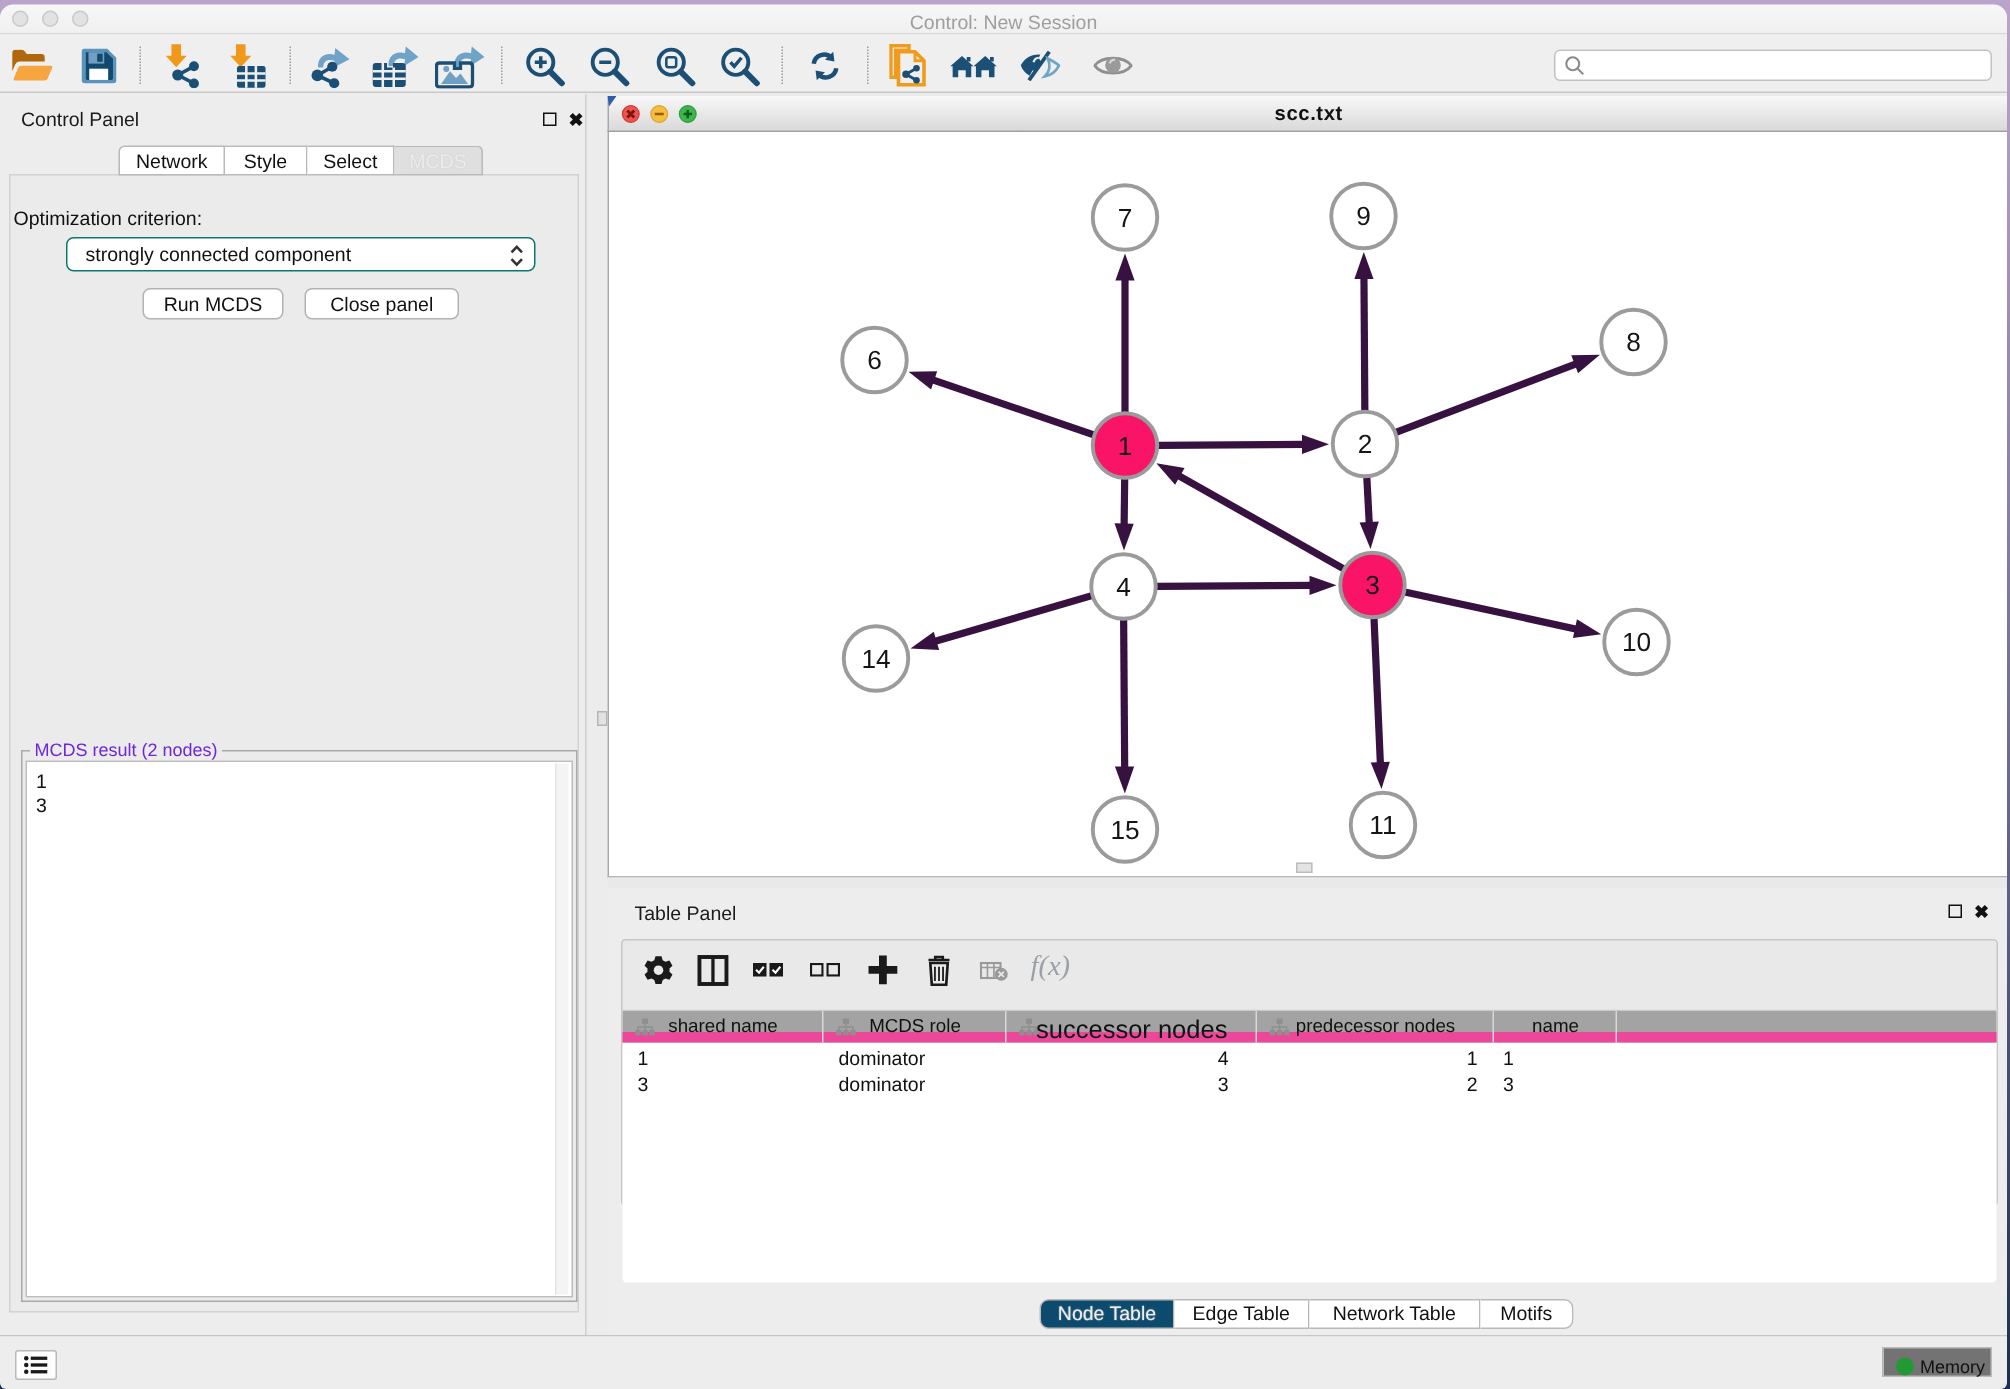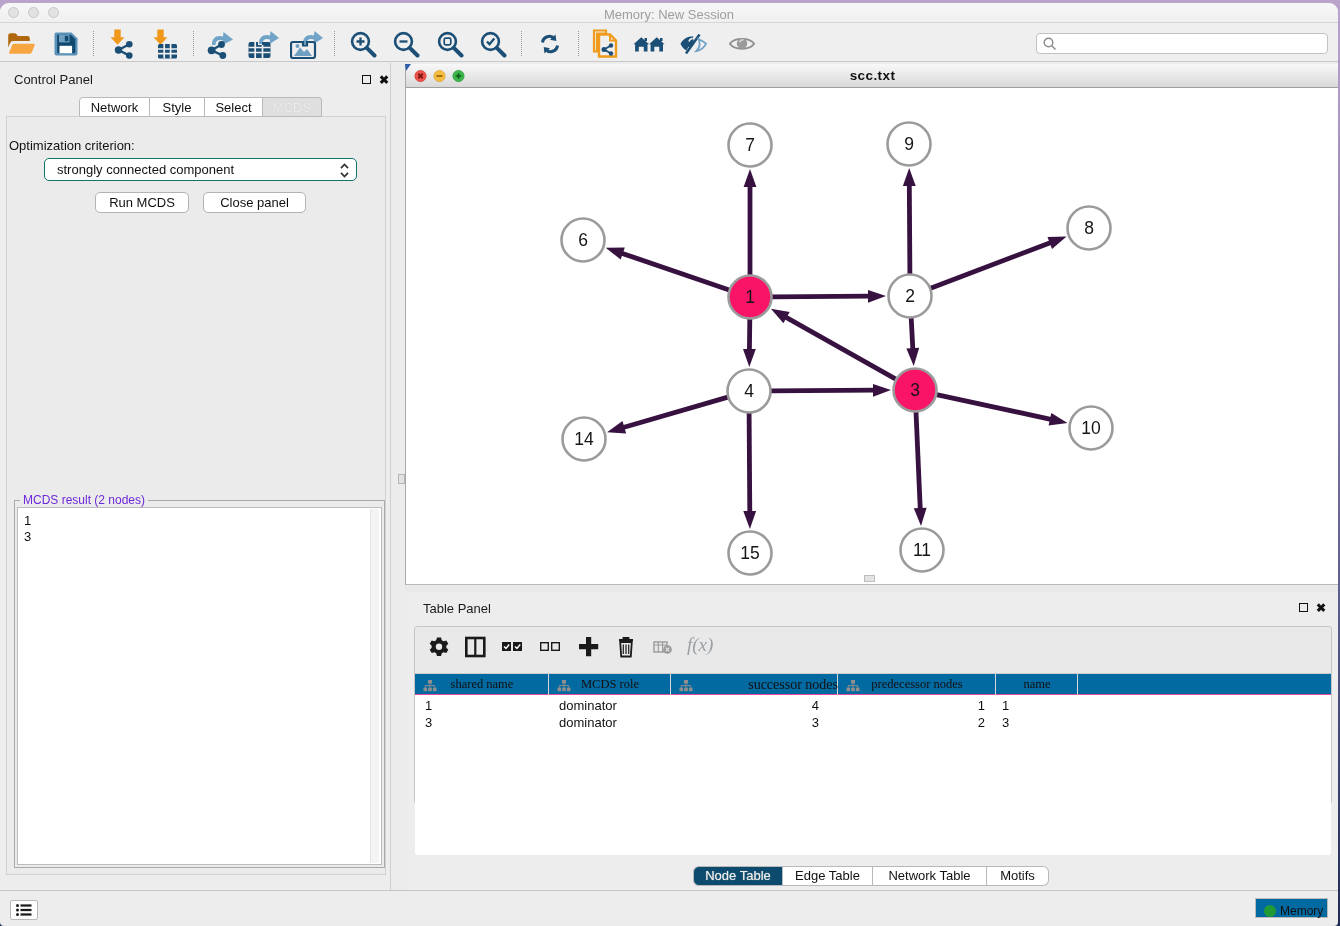--- a/index.html
+++ b/index.html
@@ -18,21 +18,21 @@
 .tab{position:absolute;top:97px;height:20px;background:#fff;border:1px solid #b9b9b9;border-left:none;font-size:13px;color:#111;text-align:center;line-height:19px;}
 .btn{position:absolute;height:21px;background:#fff;border:1px solid #b3b3b3;border-radius:5px;font-size:13px;color:#111;text-align:center;line-height:19px;}
 .btab{position:absolute;top:866px;height:20px;background:#fff;border:1px solid #b9b9b9;border-left:none;font-size:13px;color:#111;text-align:center;line-height:17px;}
 </style></head><body>
 <div class="window"></div>
 <div class="titlebar">
  <div class="tl" style="left:8px;"></div>
  <div class="tl" style="left:28px;"></div>
  <div class="tl" style="left:48px;"></div>
 </div>
-<div class="title-text">Memory: New Session</div>
+<div class="title-text">Control: New Session</div>
 <div class="toolbar"></div>
 <div class="tsep" style="left:93px;"></div>
 <div class="tsep" style="left:193px;"></div>
 <div class="tsep" style="left:334px;"></div>
 <div class="tsep" style="left:521px;"></div>
 <div class="tsep" style="left:578px;"></div>
 <div class="ticon" style="left:8px;top:33px;"><svg width="28" height="22" viewBox="0 0 28 22">
 <path d="M0.2 16 L0.2 2.5 Q0.2 0.2 2.4 0.2 L6.5 0.2 Q7.8 0.2 8.6 1.3 L9.8 3 L19.5 3 Q21.8 3 21.8 5.2 L21.8 8 L5 8 Q3 8 2.2 9.8 L0.2 14.5 Z" fill="#b1670d"></path>
 <path d="M1.7 20.7 Q0.6 20.7 1.2 19.2 L4.2 12 Q4.8 10.8 6.2 10.8 L25.8 10.8 Q27.3 10.8 26.7 12.3 L23.7 19.5 Q23.2 20.7 21.7 20.7 Z" fill="#f6a540"></path>
     </svg></div>
@@ -276,21 +276,21 @@
       </g>
     <g transform="translate(225,5)">
         <rect x="0" y="1" width="13" height="10" fill="none" stroke="#9a9a9a" stroke-width="1.4"></rect>
         <path d="M0 4 H13 M4.3 1 V11 M8.6 1 V11" stroke="#9a9a9a" stroke-width="1.1"></path>
         <circle cx="13.5" cy="8.5" r="4.3" fill="#9a9a9a"></circle>
         <path d="M11.7 6.7 L15.3 10.3 M15.3 6.7 L11.7 10.3" stroke="#e9e9e9" stroke-width="1.1"></path>
       </g>
   </svg>
   <div style="position:absolute;left:272px;top:7px;font-family:'Liberation Serif',serif;font-style:italic;font-size:19px;color:#9aa0a6;">f(x)</div>
   <div style="position:absolute;left:0;top:46px;width:916px;height:182px;background:#fff;border-top:1px solid #cccccc;border-radius:0 0 3px 3px;">
-    <div style="position:absolute;left:0;top:0;width:916px;height:21px;background:#0369a1;border-bottom:1px solid #ec4899;font-family:Liberation Serif, serif;">
+    <div style="position:absolute;left:0;top:0;width:916px;height:21px;background:#a3a3a3;border-bottom:7px solid #ec4899;">
       <div style="position:absolute;left:0px;top:0;width:134px;height:21px;border-right:1px solid #d8d8d8;">
           <span style="position:absolute;left:8px;top:4px;"><svg width="14" height="13" viewBox="0 0 14 13">
               <g fill="#8f8f8f">
                 <rect x="5" y="1" width="4" height="3.6"></rect>
                 <rect x="0.5" y="8.6" width="3.6" height="3.6"></rect>
                 <rect x="5.2" y="8.6" width="3.6" height="3.6"></rect>
                 <rect x="9.9" y="8.6" width="3.6" height="3.6"></rect>
                 <path d="M7 4.6 V6.6 M2.3 8.6 V6.6 H11.7 V8.6 M7 6.6 V8.6" stroke="#8f8f8f" stroke-width="1" fill="none"></path>
               </g>
             </svg></span>
@@ -311,21 +311,21 @@
       <div style="position:absolute;left:256px;top:0;width:167px;height:21px;border-right:1px solid #d8d8d8;">
           <span style="position:absolute;left:8px;top:4px;"><svg width="14" height="13" viewBox="0 0 14 13">
               <g fill="#8f8f8f">
                 <rect x="5" y="1" width="4" height="3.6"></rect>
                 <rect x="0.5" y="8.6" width="3.6" height="3.6"></rect>
                 <rect x="5.2" y="8.6" width="3.6" height="3.6"></rect>
                 <rect x="9.9" y="8.6" width="3.6" height="3.6"></rect>
                 <path d="M7 4.6 V6.6 M2.3 8.6 V6.6 H11.7 V8.6 M7 6.6 V8.6" stroke="#8f8f8f" stroke-width="1" fill="none"></path>
               </g>
             </svg></span>
-          <div style="position:absolute;left:0;top:3px;width:167px;text-align:right;font-size:14px;color:#111;">successor nodes</div>
+          <div style="position:absolute;left:0;top:3px;width:167px;text-align:center;font-size:17px;color:#111;">successor nodes</div>
         </div>
       <div style="position:absolute;left:423px;top:0;width:158px;height:21px;border-right:1px solid #d8d8d8;">
           <span style="position:absolute;left:8px;top:4px;"><svg width="14" height="13" viewBox="0 0 14 13">
               <g fill="#8f8f8f">
                 <rect x="5" y="1" width="4" height="3.6"></rect>
                 <rect x="0.5" y="8.6" width="3.6" height="3.6"></rect>
                 <rect x="5.2" y="8.6" width="3.6" height="3.6"></rect>
                 <rect x="9.9" y="8.6" width="3.6" height="3.6"></rect>
                 <path d="M7 4.6 V6.6 M2.3 8.6 V6.6 H11.7 V8.6 M7 6.6 V8.6" stroke="#8f8f8f" stroke-width="1" fill="none"></path>
               </g>
@@ -363,17 +363,17 @@
       <g fill="#1a1a1a">
           <circle cx="1.5" cy="1.5" r="1.5"></circle>
           <circle cx="1.5" cy="6" r="1.5"></circle>
           <circle cx="1.5" cy="10.5" r="1.5"></circle>
       <rect x="4.5" y="0.4" width="11" height="2.2"></rect>
           <rect x="4.5" y="4.9" width="11" height="2.2"></rect>
           <rect x="4.5" y="9.4" width="11" height="2.2"></rect>
         </g>
     </svg>
   </div>
-  <div style="position:absolute;left:1255px;top:7px;width:73px;height:20px;background:#0369a1;border:1px solid #bbbbbb;font-size:12px;color:#111;">
+  <div style="position:absolute;left:1255px;top:7px;width:73px;height:20px;background:#737373;border:1px solid #bbbbbb;font-size:12px;color:#111;">
     <span style="position:absolute;left:8px;top:6px;width:12px;height:12px;border-radius:50%;background:#219a36;"></span>
     <span style="position:absolute;left:24px;top:5px;">Memory</span>
   </div>
 </div>
 
 </body></html>

